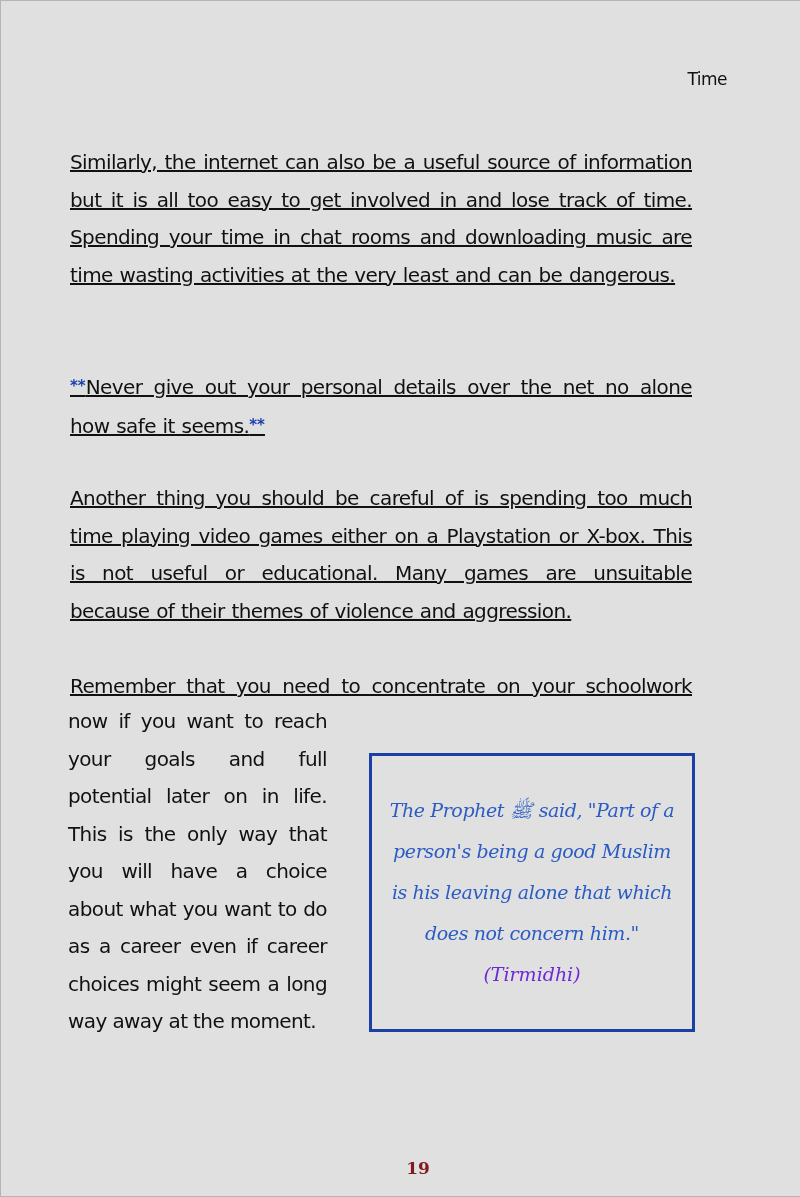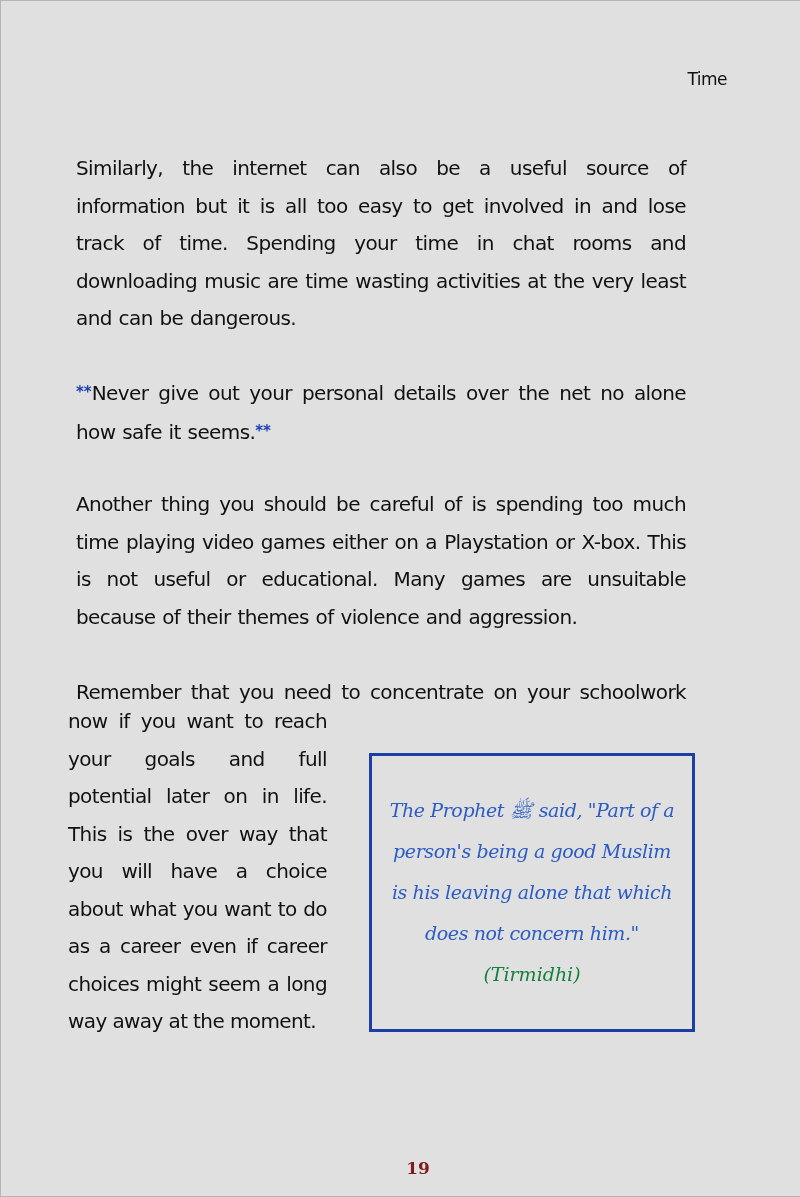--- a/index.html
+++ b/index.html
@@ -19,21 +19,21 @@
     .running-head {
       position: absolute; right: 108px; top: 68px;
       font-size: 17px; letter-spacing: -0.5px; color: #111;
     }
     .body-text {
       position: absolute; left: 67px; width: 626px;
       font-size: 20px; line-height: 37.5px;
       text-align: justify; letter-spacing: -0.6px;
       word-spacing: 1px;
     }
-    .body-text p { margin: 8px; }
+    .body-text p { margin: 2px; text-decoration: underline; }
     .p1 { top: 141px; }
     .p2 { top: 365px; }
     .p3 { top: 477px; }
     .p4-first { top: 665px; text-align-last: justify; }
     .p4-rest {
       position: absolute; left: 67px; top: 702px; width: 259px;
       font-size: 20px; line-height: 37.5px;
       text-align: justify; letter-spacing: -0.6px;
     }
     .star { color: #1a3fb0; font-weight: bold; font-size: 15px; vertical-align: 3px; letter-spacing: 0; }
@@ -46,21 +46,21 @@
       padding: 12px 14px;
     }
     .quote-text {
       color: #2b5cc4;
       font-family: "DejaVu Serif", serif;
       font-style: italic;
       font-size: 19px; line-height: 41px;
       text-align: center; letter-spacing: -0.4px;
     }
     .quote-source {
-      color: #15803d;
+      color: #6d28d9;
       font-family: "DejaVu Serif", serif;
       font-style: italic;
       font-size: 19px; line-height: 41px;
       text-align: center;
     }
     .page-number {
       position: absolute; left: 0; right: 0; top: 1157px;
       text-align: center;
       font-family: "DejaVu Serif", serif;
       font-weight: bold; font-size: 17px; color: #7f1d1d;
@@ -85,21 +85,21 @@
 
   <div class="body-text p4-first">
     <p>Remember that you need to concentrate on your schoolwork</p>
   </div>
 
   <div class="body-text p3">
     <p>Another thing you should be careful of is spending too much time playing video games either on a Playstation or X-box. This is not useful or educational. Many games are unsuitable because of their themes of violence and aggression.</p>
   </div>
 
   <div class="p4-rest">
-    <p style="margin:0">now if you want to reach your goals and full potential later on in life. This is the over way that you will have a choice about what you want to do as a career even if career choices might seem a long way away at the moment.</p>
+    <p style="margin:0">now if you want to reach your goals and full potential later on in life. This is the only way that you will have a choice about what you want to do as a career even if career choices might seem a long way away at the moment.</p>
   </div>
 
   <div class="quote-box">
     <div class="quote-text">The Prophet ﷺ said, "Part of a person's being a good Muslim is his leaving alone that which does not concern him."</div>
     <div class="quote-source">(Tirmidhi)</div>
   </div>
 
   <div class="page-number">19</div>
 </div>
 

